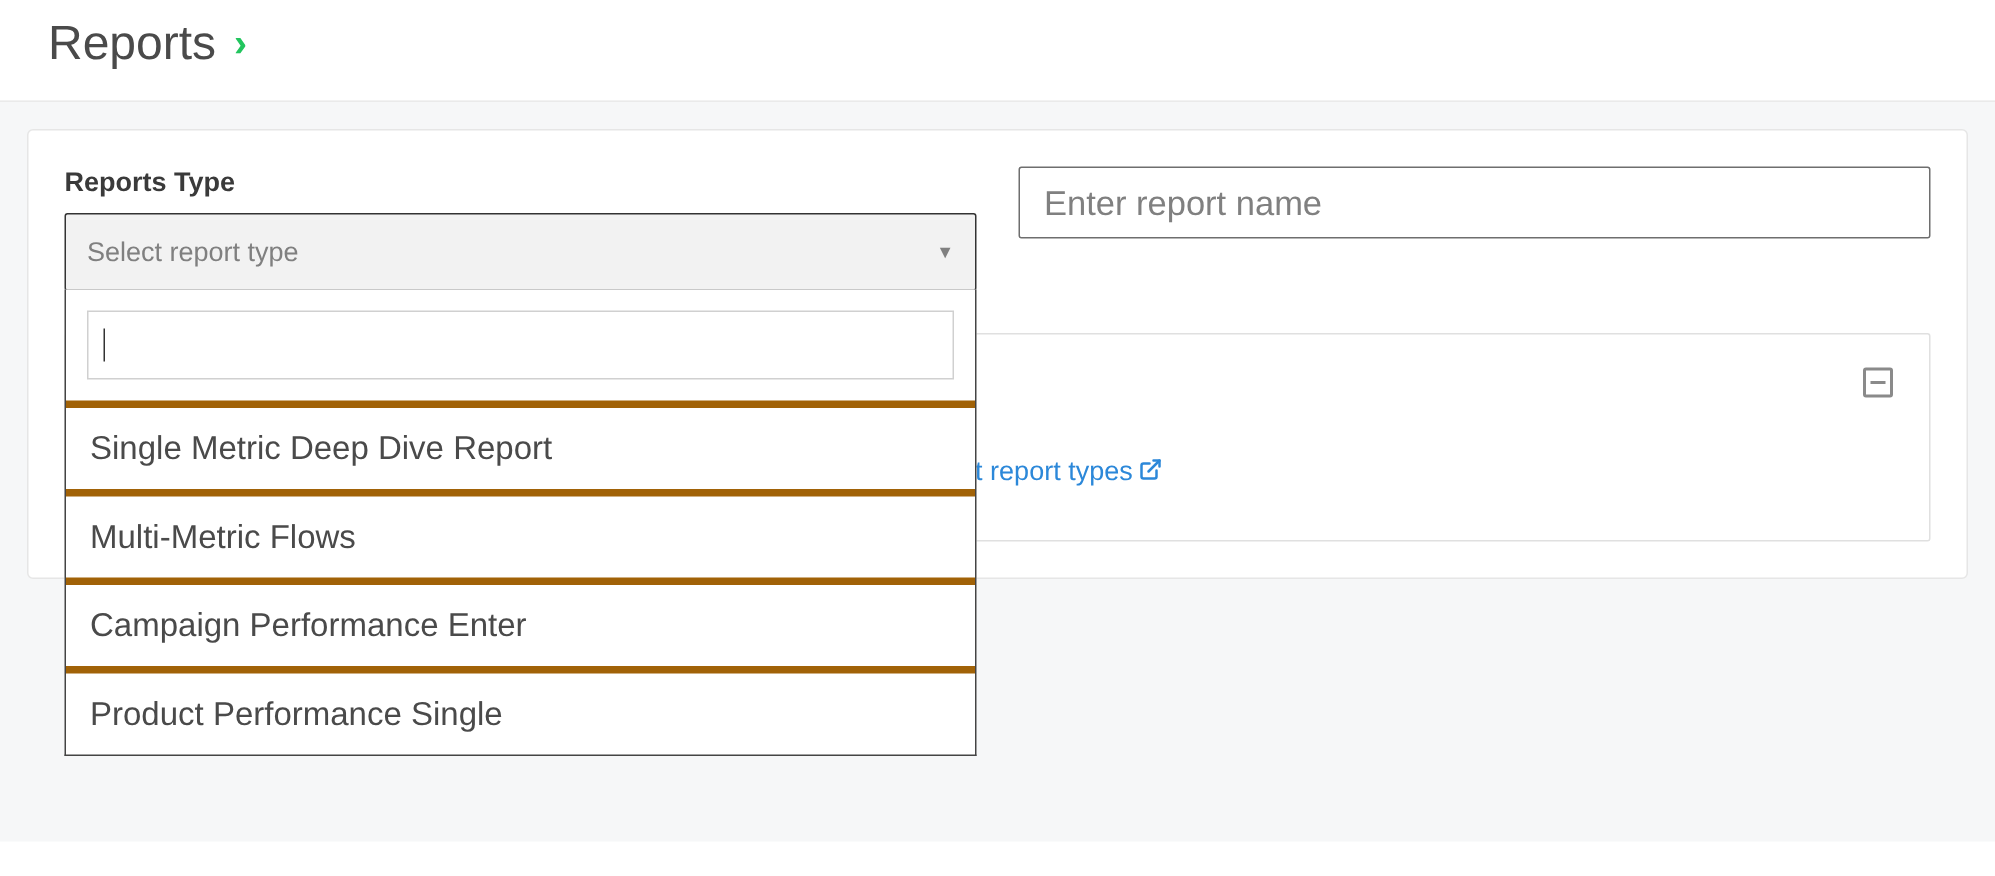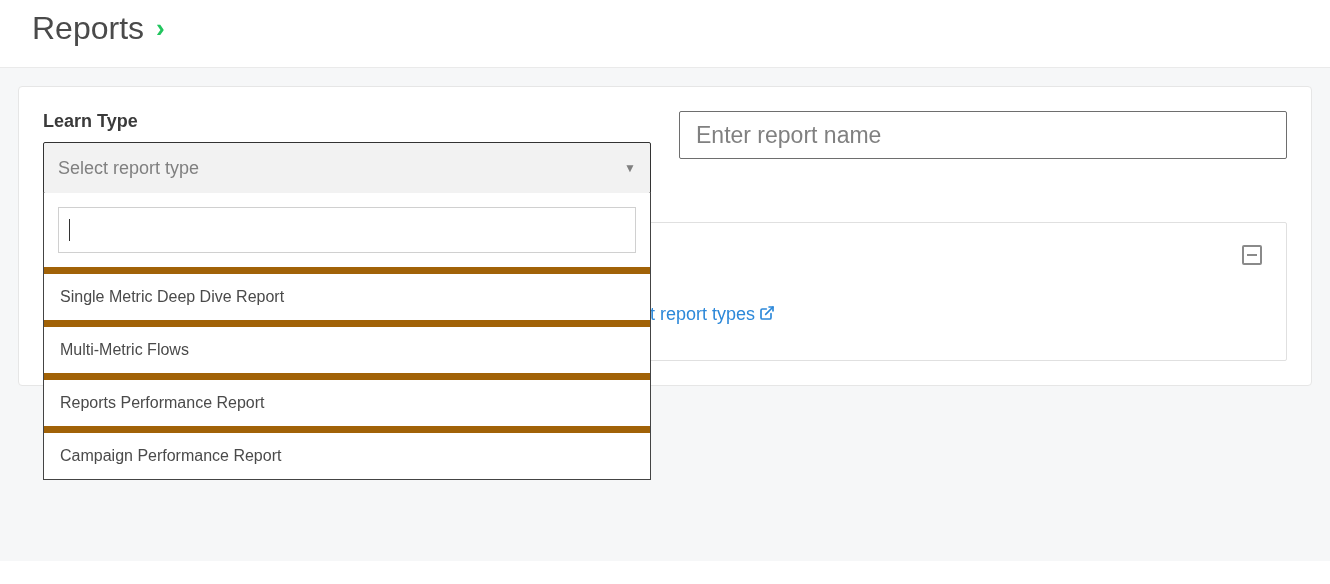--- a/index.html
+++ b/index.html
@@ -109,23 +109,23 @@
     .dropdown-search-input {
       width: 100%;
       height: 46px;
       border: 1px solid #d0d0d0;
       padding: 0 10px;
       font-size: 18px;
       outline: none;
     }
     .dropdown-item {
       padding: 14px 16px;
-      font-size: 16px;
-      color: #4a4a4a;
-      border-top: 7px solid #a16207;
+      font-size: 22px;
+      color: #4a4a4a;
+      border-top: 5px solid #a16207;
       cursor: pointer;
     }
     .dropdown-item:first-of-type {
       border-top: 1px solid #efefef;
     }
     .config-section {
       border: 1px solid #e0e0e0;
       border-radius: 2px;
       padding: 22px 24px 34px 24px;
       position: relative;
@@ -183,36 +183,36 @@
   <span class="breadcrumb-item">Reports</span>
   <span class="breadcrumb-sep">›</span>
 </div>
 
 <div class="main-area">
   <div class="card">
 
     <div class="form-row">
 
       <div class="form-group">
-        <label class="form-label">Learn Type</label>
+        <label class="form-label">Reports Type</label>
         <div class="select-control">
           <span class="select-placeholder">Select report type</span>
           <span class="caret-down">▼</span>
         </div>
 
         <div class="dropdown-panel">
           <div class="dropdown-search-wrap">
             <div class="dropdown-search-input" style="display:flex;align-items:center;">
               <span class="cursor-line"></span>
             </div>
           </div>
           <div class="dropdown-item">Single Metric Deep Dive Report</div>
           <div class="dropdown-item">Multi-Metric Flows</div>
-          <div class="dropdown-item">Reports Performance Report</div>
-          <div class="dropdown-item">Campaign Performance Report</div>
+          <div class="dropdown-item">Campaign Performance Enter</div>
+          <div class="dropdown-item">Product Performance Single</div>
         </div>
       </div>
 
       <div class="form-group">
         <input type="text" class="text-input" placeholder="Enter report name" style="">
       </div>
 
     </div>
 
     <div class="config-section">

